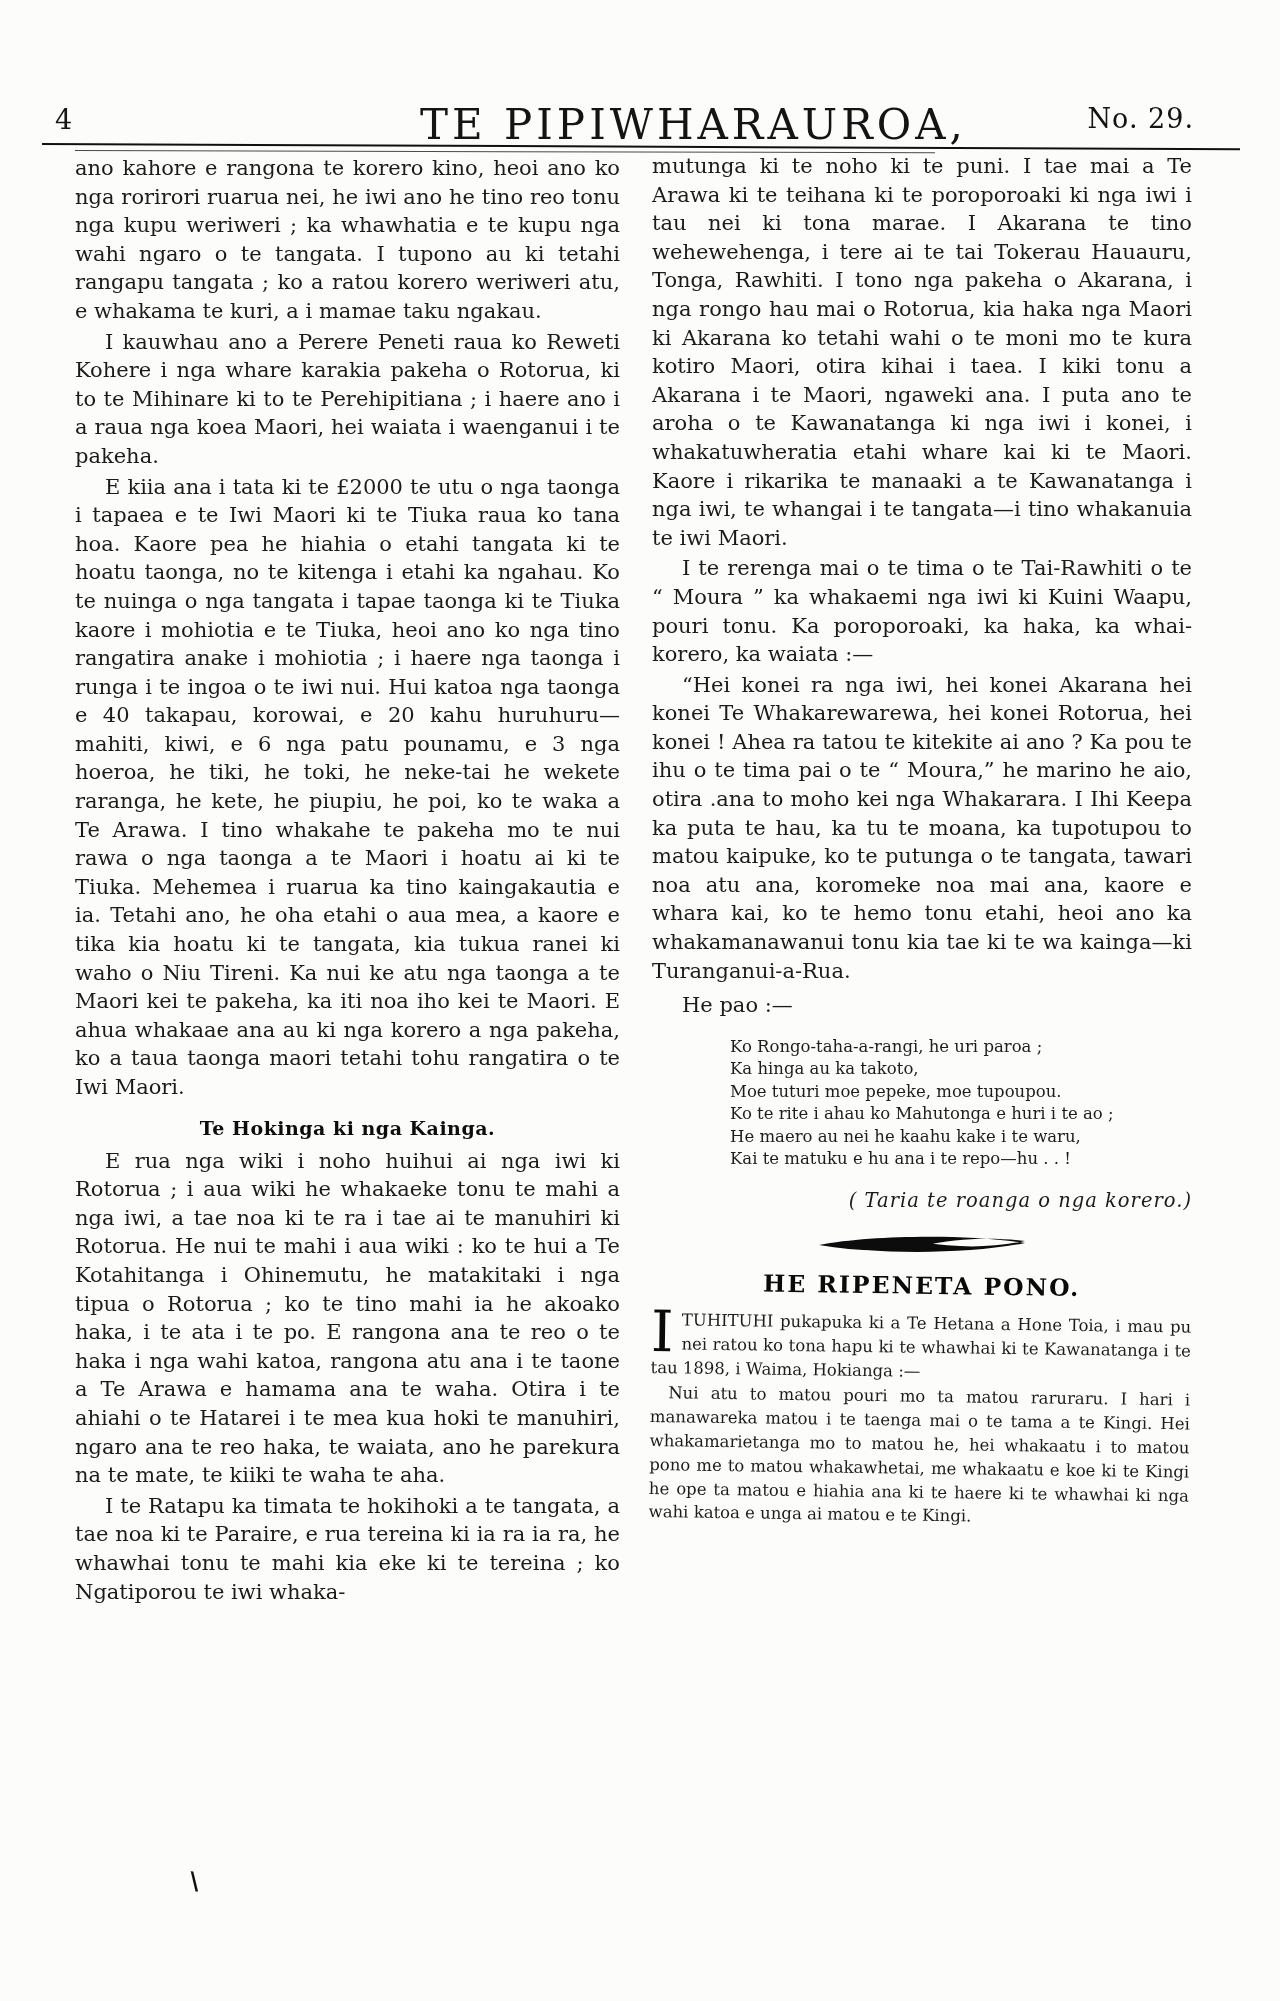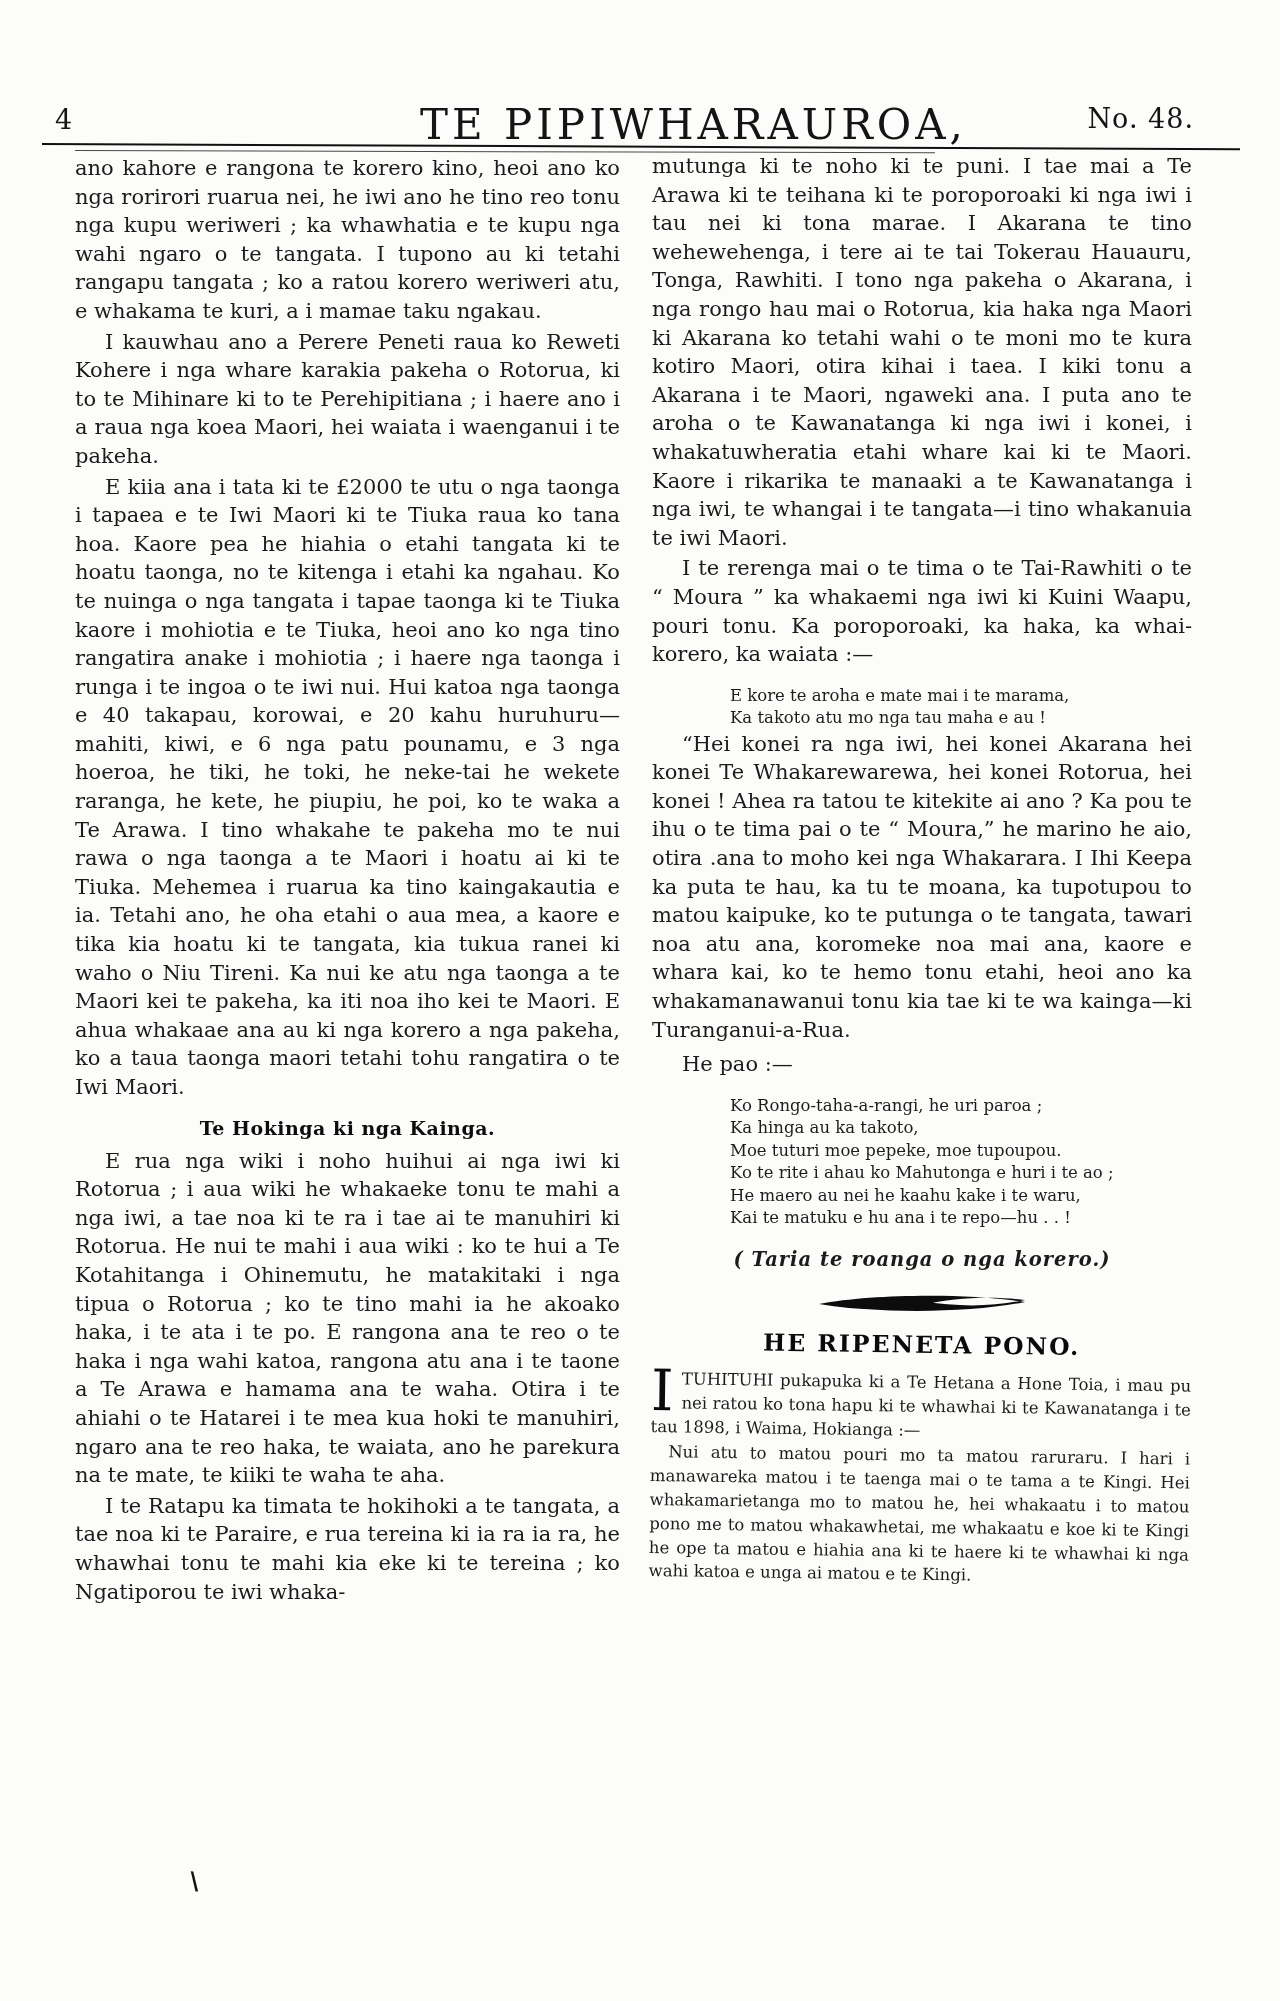--- a/index.html
+++ b/index.html
@@ -52,22 +52,22 @@
     margin:15px 0 8px 0;color:#0d0d0d;letter-spacing:.5px;
   }
   .verse{
     margin:6px 0 0 78px;font-size:16.5px;line-height:22.5px;
     white-space:pre-line;text-align:left;color:#1d1d1d;
   }
   .verse.first-verse{margin-top:16px;}
   .verse.last-verse{margin-bottom:14px;}
   .pao-line{margin-top:6px;}
   .continuation{
-    text-align:center;font-style:italic;font-size:19.5px;
-    margin:18px 0 0 0;letter-spacing:1px;font-weight:bold;
+    text-align:right;font-style:italic;font-size:19.5px;
+    margin:18px 0 0 0;letter-spacing:1px;
   }
   
   .divider-wrap{
     margin:24px auto 6px auto;width:210px;height:18px;text-align:center;
   }
   .divider-wrap svg{display:block;width:210px;height:18px;}
   .ripeneta{
     transform:rotate(0.8deg);transform-origin:left top;
   }
   .article-heading{
@@ -88,38 +88,36 @@
     font-size:24px;font-weight:bold;color:#111;transform:rotate(4deg);
   }
 </style>
 </head>
 <body>
 
 <div class="page">
 
   <div class="page-number">4</div>
   <div class="masthead">TE PIPIWHARAUROA,</div>
-  <div class="issue-number">No. 48.</div>
+  <div class="issue-number">No. 29.</div>
   <div class="rule-main"></div>
   <div class="rule-secondary"></div>
 
   <div class="col-left">
     <p class="body-text">ano kahore e rangona te korero kino, heoi ano ko nga rorirori ruarua nei, he iwi ano he tino reo tonu nga kupu weriweri ; ka whawhatia e te kupu nga wahi ngaro o te tangata.   I tupono au ki tetahi rangapu tangata ; ko a ratou korero weriweri atu, e whakama te kuri, a i mamae taku ngakau.</p>
     <p class="body-text indent">I kauwhau ano a Perere Peneti raua ko Reweti Kohere i nga whare karakia pakeha o Rotorua, ki to te Mihinare ki to te Perehipitiana ; i haere ano i a raua nga koea Maori, hei waiata i waenganui i te pakeha.</p>
     <p class="body-text indent">E kiia ana i tata ki te £2000 te utu o nga taonga i tapaea e te Iwi Maori ki te Tiuka raua ko tana hoa.   Kaore pea he hiahia o etahi tangata ki te hoatu taonga, no te kitenga i etahi ka ngahau.   Ko te nuinga o nga tangata i tapae taonga ki te Tiuka kaore i mohiotia e te Tiuka, heoi ano ko nga tino rangatira anake i mohiotia ; i haere nga taonga i runga i te ingoa o te iwi nui.   Hui katoa nga taonga e 40 takapau, korowai, e 20 kahu huruhuru—mahiti, kiwi, e 6 nga patu pounamu, e 3 nga hoeroa, he tiki, he toki, he neke-tai he wekete raranga, he kete, he piupiu, he poi, ko te waka a Te Arawa.   I tino whakahe te pakeha mo te nui rawa o nga taonga a te Maori i hoatu ai ki te Tiuka.   Mehemea i ruarua ka tino kaingakautia e ia.   Tetahi ano, he oha etahi o aua mea, a kaore e tika kia hoatu ki te tangata, kia tukua ranei ki waho o Niu Tireni.   Ka nui ke atu nga taonga a te Maori kei te pakeha, ka iti noa iho kei te Maori.   E ahua whakaae ana au ki nga korero a nga pakeha, ko a taua taonga maori tetahi tohu rangatira o te Iwi Maori.</p>
     <h3 class="section-heading">Te Hokinga ki nga Kainga.</h3>
     <p class="body-text indent">E rua nga wiki i noho huihui ai nga iwi ki Rotorua ; i aua wiki he whakaeke tonu te mahi a nga iwi, a tae noa ki te ra i tae ai te manuhiri ki Rotorua.   He nui te mahi i aua wiki : ko te hui a Te Kotahitanga i Ohinemutu, he matakitaki i nga tipua o Rotorua ; ko te tino mahi ia he akoako haka, i te ata i te po.  E rangona ana te reo o te haka i nga wahi katoa, rangona atu ana i te taone a Te Arawa e hamama ana te waha.   Otira i te ahiahi o te Hatarei i te mea kua hoki te manuhiri, ngaro ana te reo haka, te waiata, ano he parekura na te mate, te kiiki te waha te aha.</p>
     <p class="body-text indent">I te Ratapu ka timata te hokihoki a te tangata, a tae noa ki te Paraire, e rua tereina ki ia ra ia ra, he whawhai tonu te mahi kia eke ki te tereina ; ko Ngatiporou te iwi whaka-</p>
   </div>
 
   <div class="col-right">
     <p class="body-text">mutunga ki te noho ki te puni.   I tae mai a Te Arawa ki te teihana ki te poroporoaki ki nga iwi i tau nei ki tona marae.   I Akarana te tino wehewehenga, i tere ai te tai Tokerau Hauauru, Tonga, Rawhiti.   I tono nga pakeha o Akarana, i nga rongo hau mai o Rotorua, kia haka nga Maori ki Akarana ko tetahi wahi o te moni mo te kura kotiro Maori, otira kihai i taea.   I kiki tonu a Akarana i te Maori, ngaweki ana.   I puta ano te aroha o te Kawanatanga ki nga iwi i konei, i whakatuwheratia etahi whare kai ki te Maori.  Kaore i rikarika te manaaki a te Kawanatanga i nga iwi, te whangai i te tangata—i tino whakanuia te iwi Maori.</p>
     <p class="body-text indent">I te rerenga mai o te tima o te Tai-Rawhiti o te “ Moura ” ka whakaemi nga iwi ki Kuini Waapu, pouri tonu.   Ka poroporoaki, ka haka, ka whai-korero, ka waiata :—</p>
-    <div class="verse first-verse">E kore te aroha e mate mai i te marama,
-Ka takoto atu mo nga tau maha e au !</div>
     <p class="body-text indent">“Hei konei ra nga iwi, hei konei Akarana hei konei Te Whakarewarewa, hei konei Rotorua, hei konei !   Ahea ra tatou te kitekite ai ano ? Ka pou te ihu o te tima pai o te “ Moura,” he marino he aio, otira .ana to moho kei nga Whakarara.   I Ihi Keepa ka puta te hau, ka tu te moana, ka tupotupou to matou kaipuke, ko te putunga o te tangata, tawari noa atu ana, koromeke noa mai ana, kaore e whara kai, ko te hemo tonu etahi, heoi ano ka whakamanawanui tonu kia tae ki te wa kainga—ki Turanganui-a-Rua.</p>
     <p class="body-text indent pao-line">He pao :—</p>
     <div class="verse first-verse last-verse">Ko Rongo-taha-a-rangi, he uri paroa ;
 Ka hinga au ka takoto,
 Moe tuturi moe pepeke, moe tupoupou.
 Ko te rite i ahau ko Mahutonga e huri i te ao ;
 He maero au nei he kaahu kake i te waru,
 Kai te matuku e hu ana i te repo—hu . . !</div>
     <p class="continuation">( Taria te roanga o nga korero.)</p>
 

